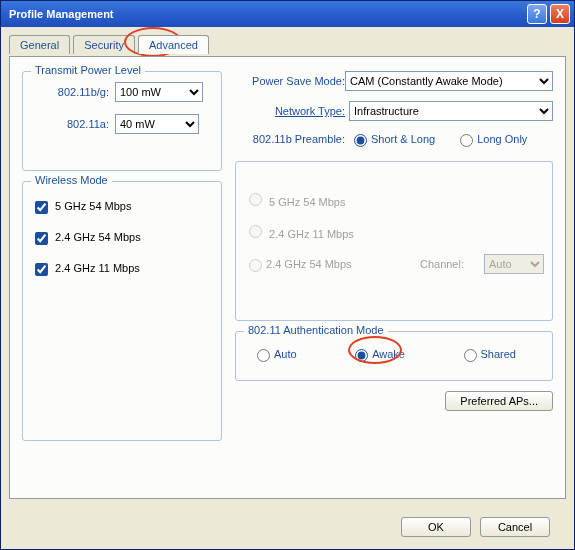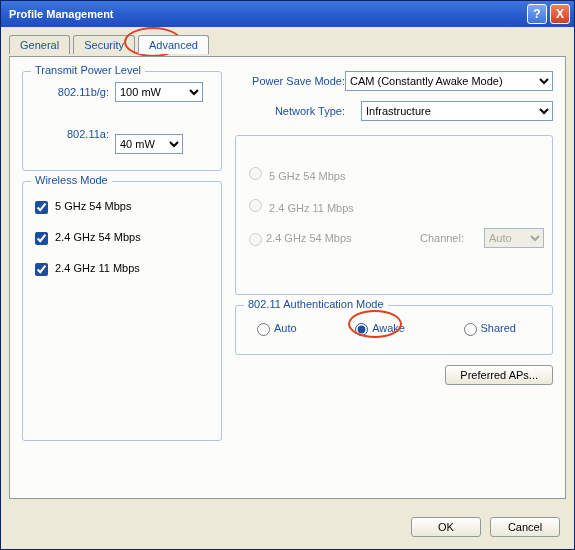--- a/index.html
+++ b/index.html
@@ -24,21 +24,21 @@
 select:disabled { background: #ece9d8; color: #808080; }
 .chk { margin: 6px 0; }
 .chk input { vertical-align: middle; margin-right: 4px; accent-color: #1b4e9e; }
 .radio { display: inline-flex; align-items: center; margin-right: 20px; color: #1b4e9e; }
 .radio input { margin-right: 4px; accent-color: #1b4e9e; }
 .radio.disabled { color: #a0a0a0; }
 .btn { background: linear-gradient(#fff,#ece9d8); border: 1px solid #919b9c; border-radius: 3px; padding: 3px 14px; cursor: pointer; }
 .open-circle { position: absolute; width: 54px; height: 28px; border: 2px solid #e04020; border-radius: 50%; pointer-events: none; }
 .left-col { position: absolute; left: 12px; top: 14px; width: 200px; }
 .right-col { position: absolute; left: 225px; top: 14px; right: 12px; }
-.footer { position: absolute; right: 14px; bottom: 12px; }
+.footer { position: absolute; right: 24px; bottom: 12px; }
 .footer .btn { margin-left: 6px; min-width: 70px; }
 </style>
 </head>
 <body>
 
 <div class="window">
   <div class="titlebar">
     <span class="title">Profile Management</span>
     <div class="tbtn help">?</div>
     <div class="tbtn close">X</div>
@@ -58,21 +58,21 @@
         <div class="groupbox" style="height:100px;">
           <span class="legend">Transmit Power Level</span>
           <div class="row">
             <span class="lblr" style="width:78px;margin-right:6px;">802.11b/g:</span>
             <select style="width:88px;">
               <option>100 mW</option>
             </select>
           </div>
           <div class="row" style="margin-top:12px;">
             <span class="lblr" style="width:78px;margin-right:6px;">802.11a:</span>
-            <select style="width:68px;margin-top:20px;">
+            <select style="width:84px;">
               <option>40 mW</option>
             </select>
           </div>
         </div>
 
         <div class="groupbox" style="height:260px;">
           <span class="legend">Wireless Mode</span>
           <div class="chk">
             <input type="checkbox" checked="" style="">
             <span>5 GHz 54 Mbps</span>
@@ -89,24 +89,35 @@
       </div>
 
       <div class="right-col">
         <div class="row">
           <span class="lblr" style="width:110px;">Power Save Mode:</span>
           <select style="flex:1;">
             <option>CAM (Constantly Awake Mode)</option>
           </select>
         </div>
         <div class="row" style="margin-top:10px;">
-          <span class="lblr" style="width:110px;margin-right:16px;">Network Type:</span>
+          <span class="lblr" style="width:110px;margin-right:4px;text-decoration:underline;">Network Type:</span>
           <select style="flex:1;">
             <option>Infrastructure</option>
           </select>
+        </div>
+        <div class="row" style="margin-top:10px;">
+          <span class="lblr" style="width:110px;margin-right:4px;">802.11b Preamble:</span>
+          <label class="radio">
+            <input type="radio" name="preamble" checked="" style="">
+            <span>Short &amp; Long</span>
+          </label>
+          <label class="radio">
+            <input type="radio" name="preamble" style="">
+            <span>Long Only</span>
+          </label>
         </div>
 
         <div class="groupbox" style="margin-top:14px;height:160px;">
           <div style="margin-top:18px;">
             <label class="radio disabled" style="display:block;margin-bottom:14px;">
               <input type="radio" name="adhoc" disabled="" style="">
               <span>5 GHz 54 Mbps</span>
             </label>
             <label class="radio disabled" style="display:block;margin-bottom:14px;">
               <input type="radio" name="adhoc" disabled="" style="">

